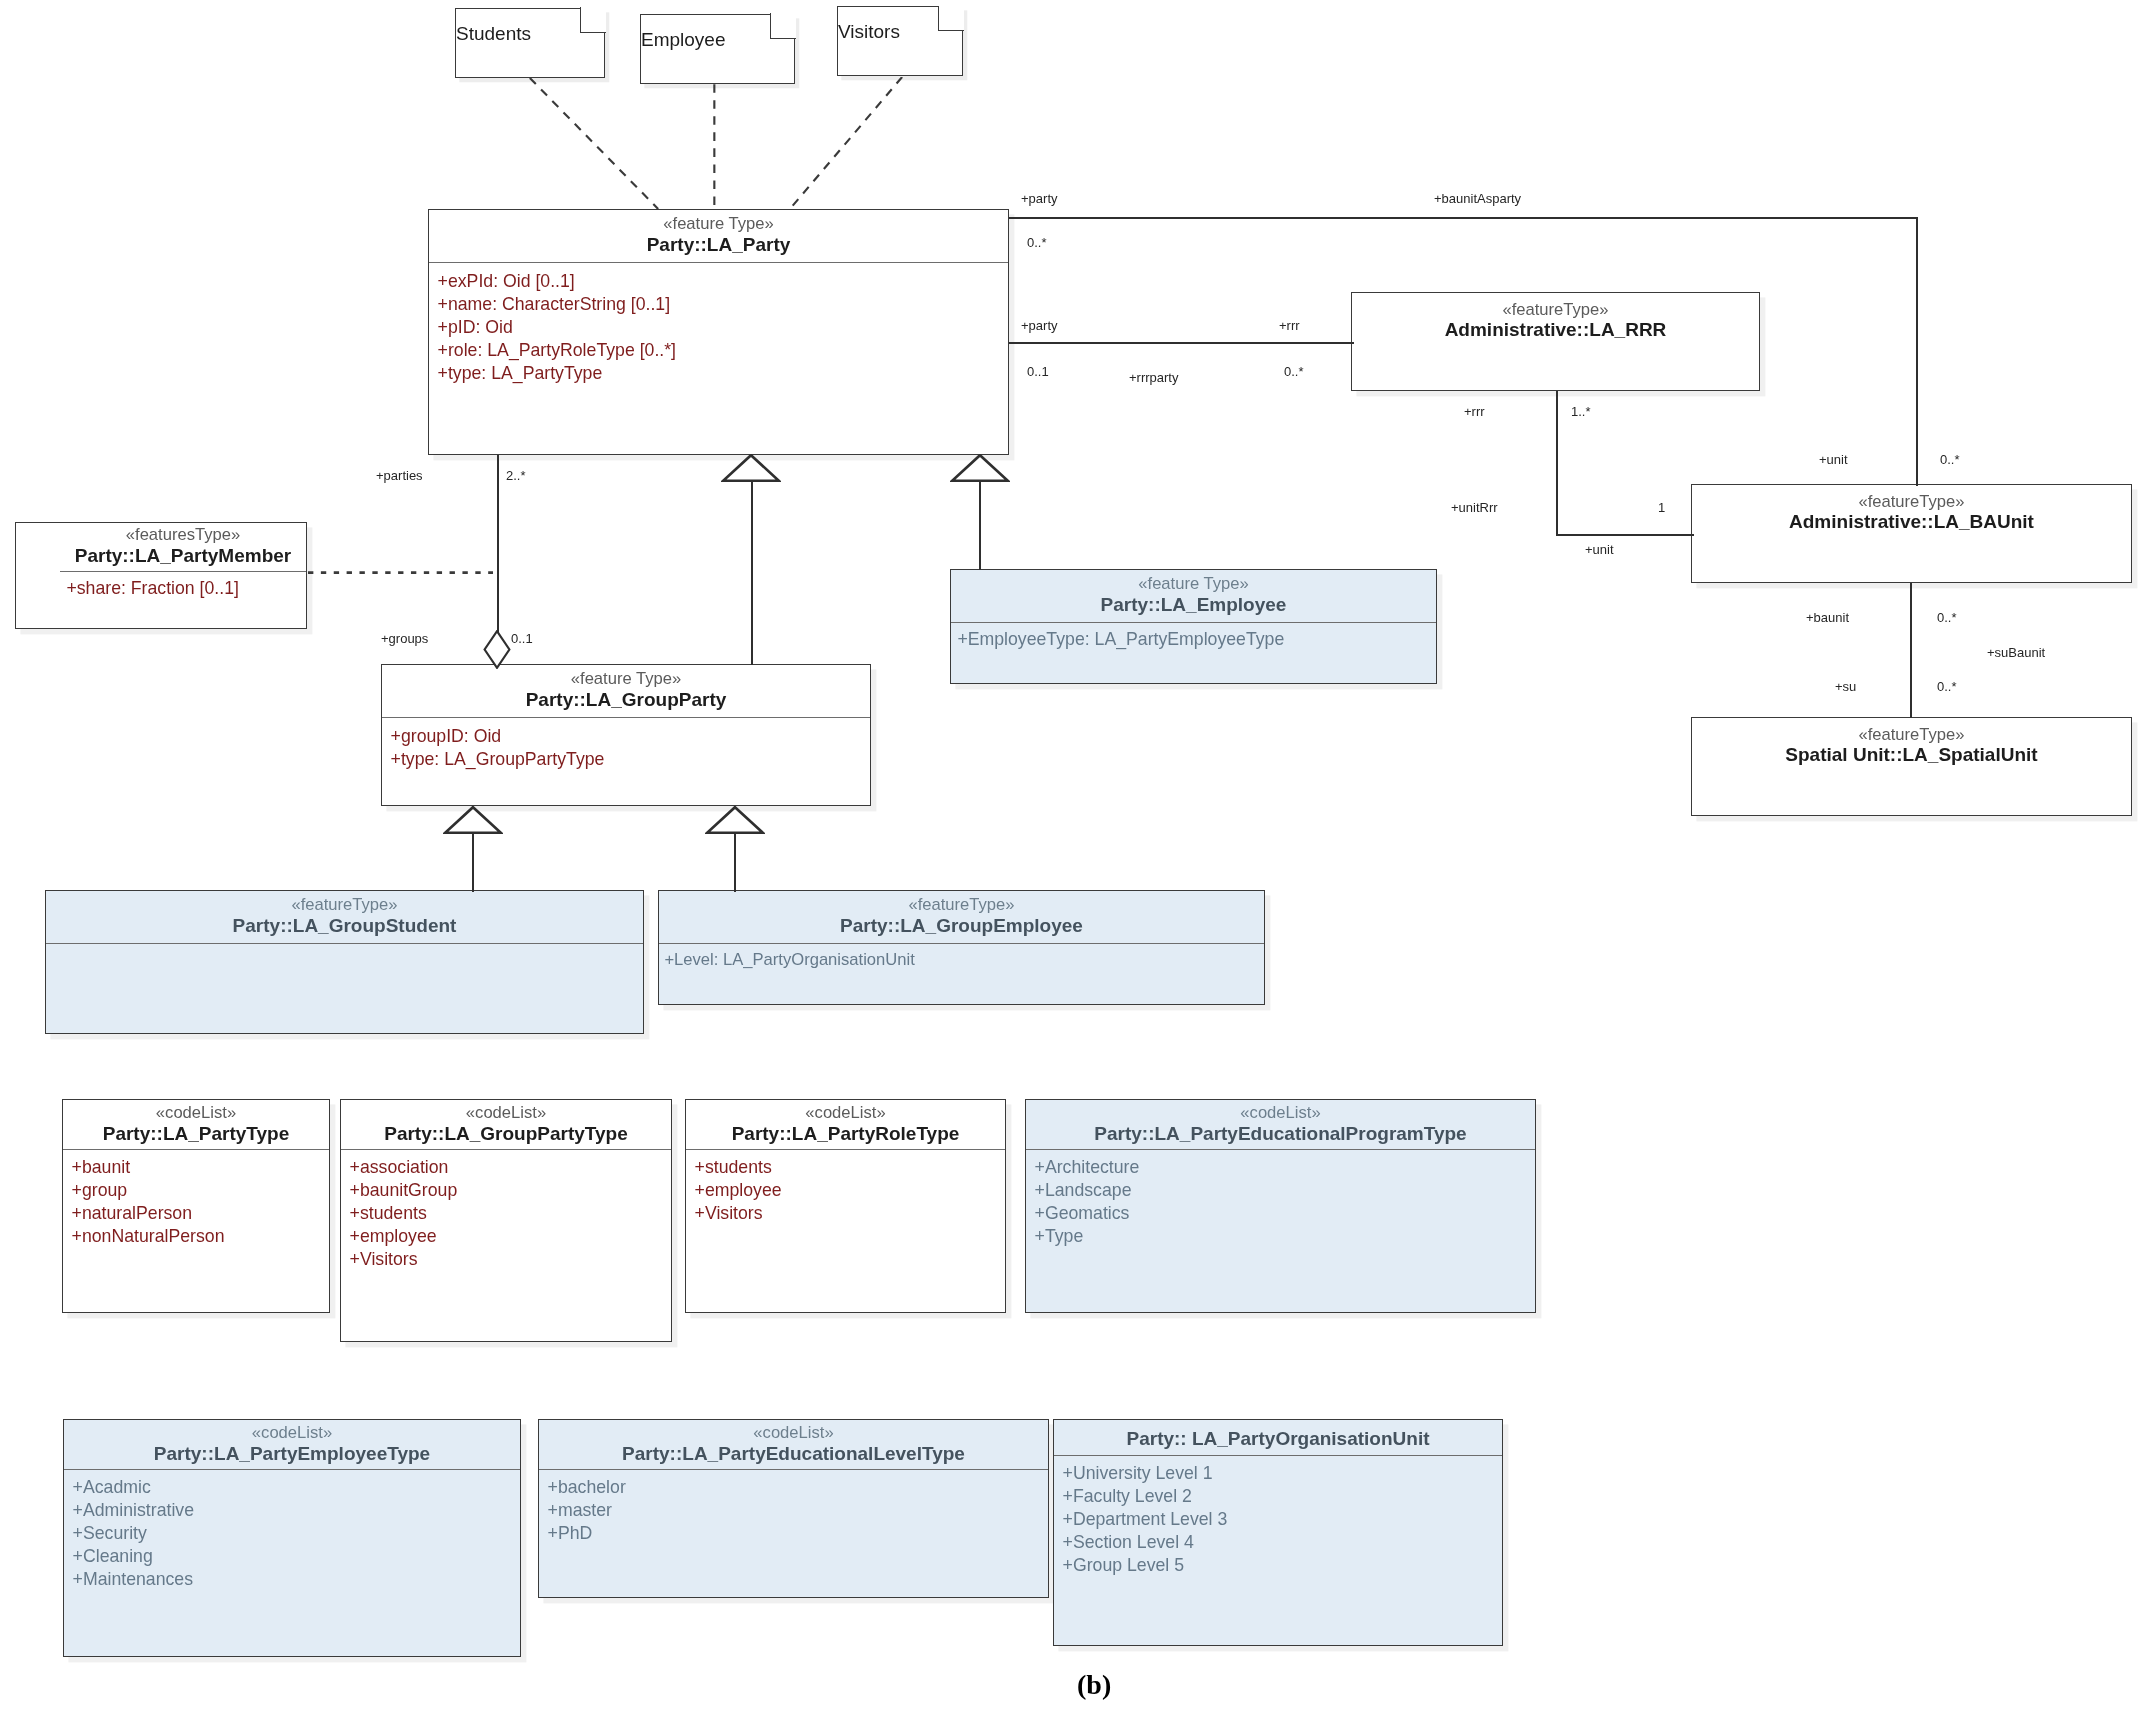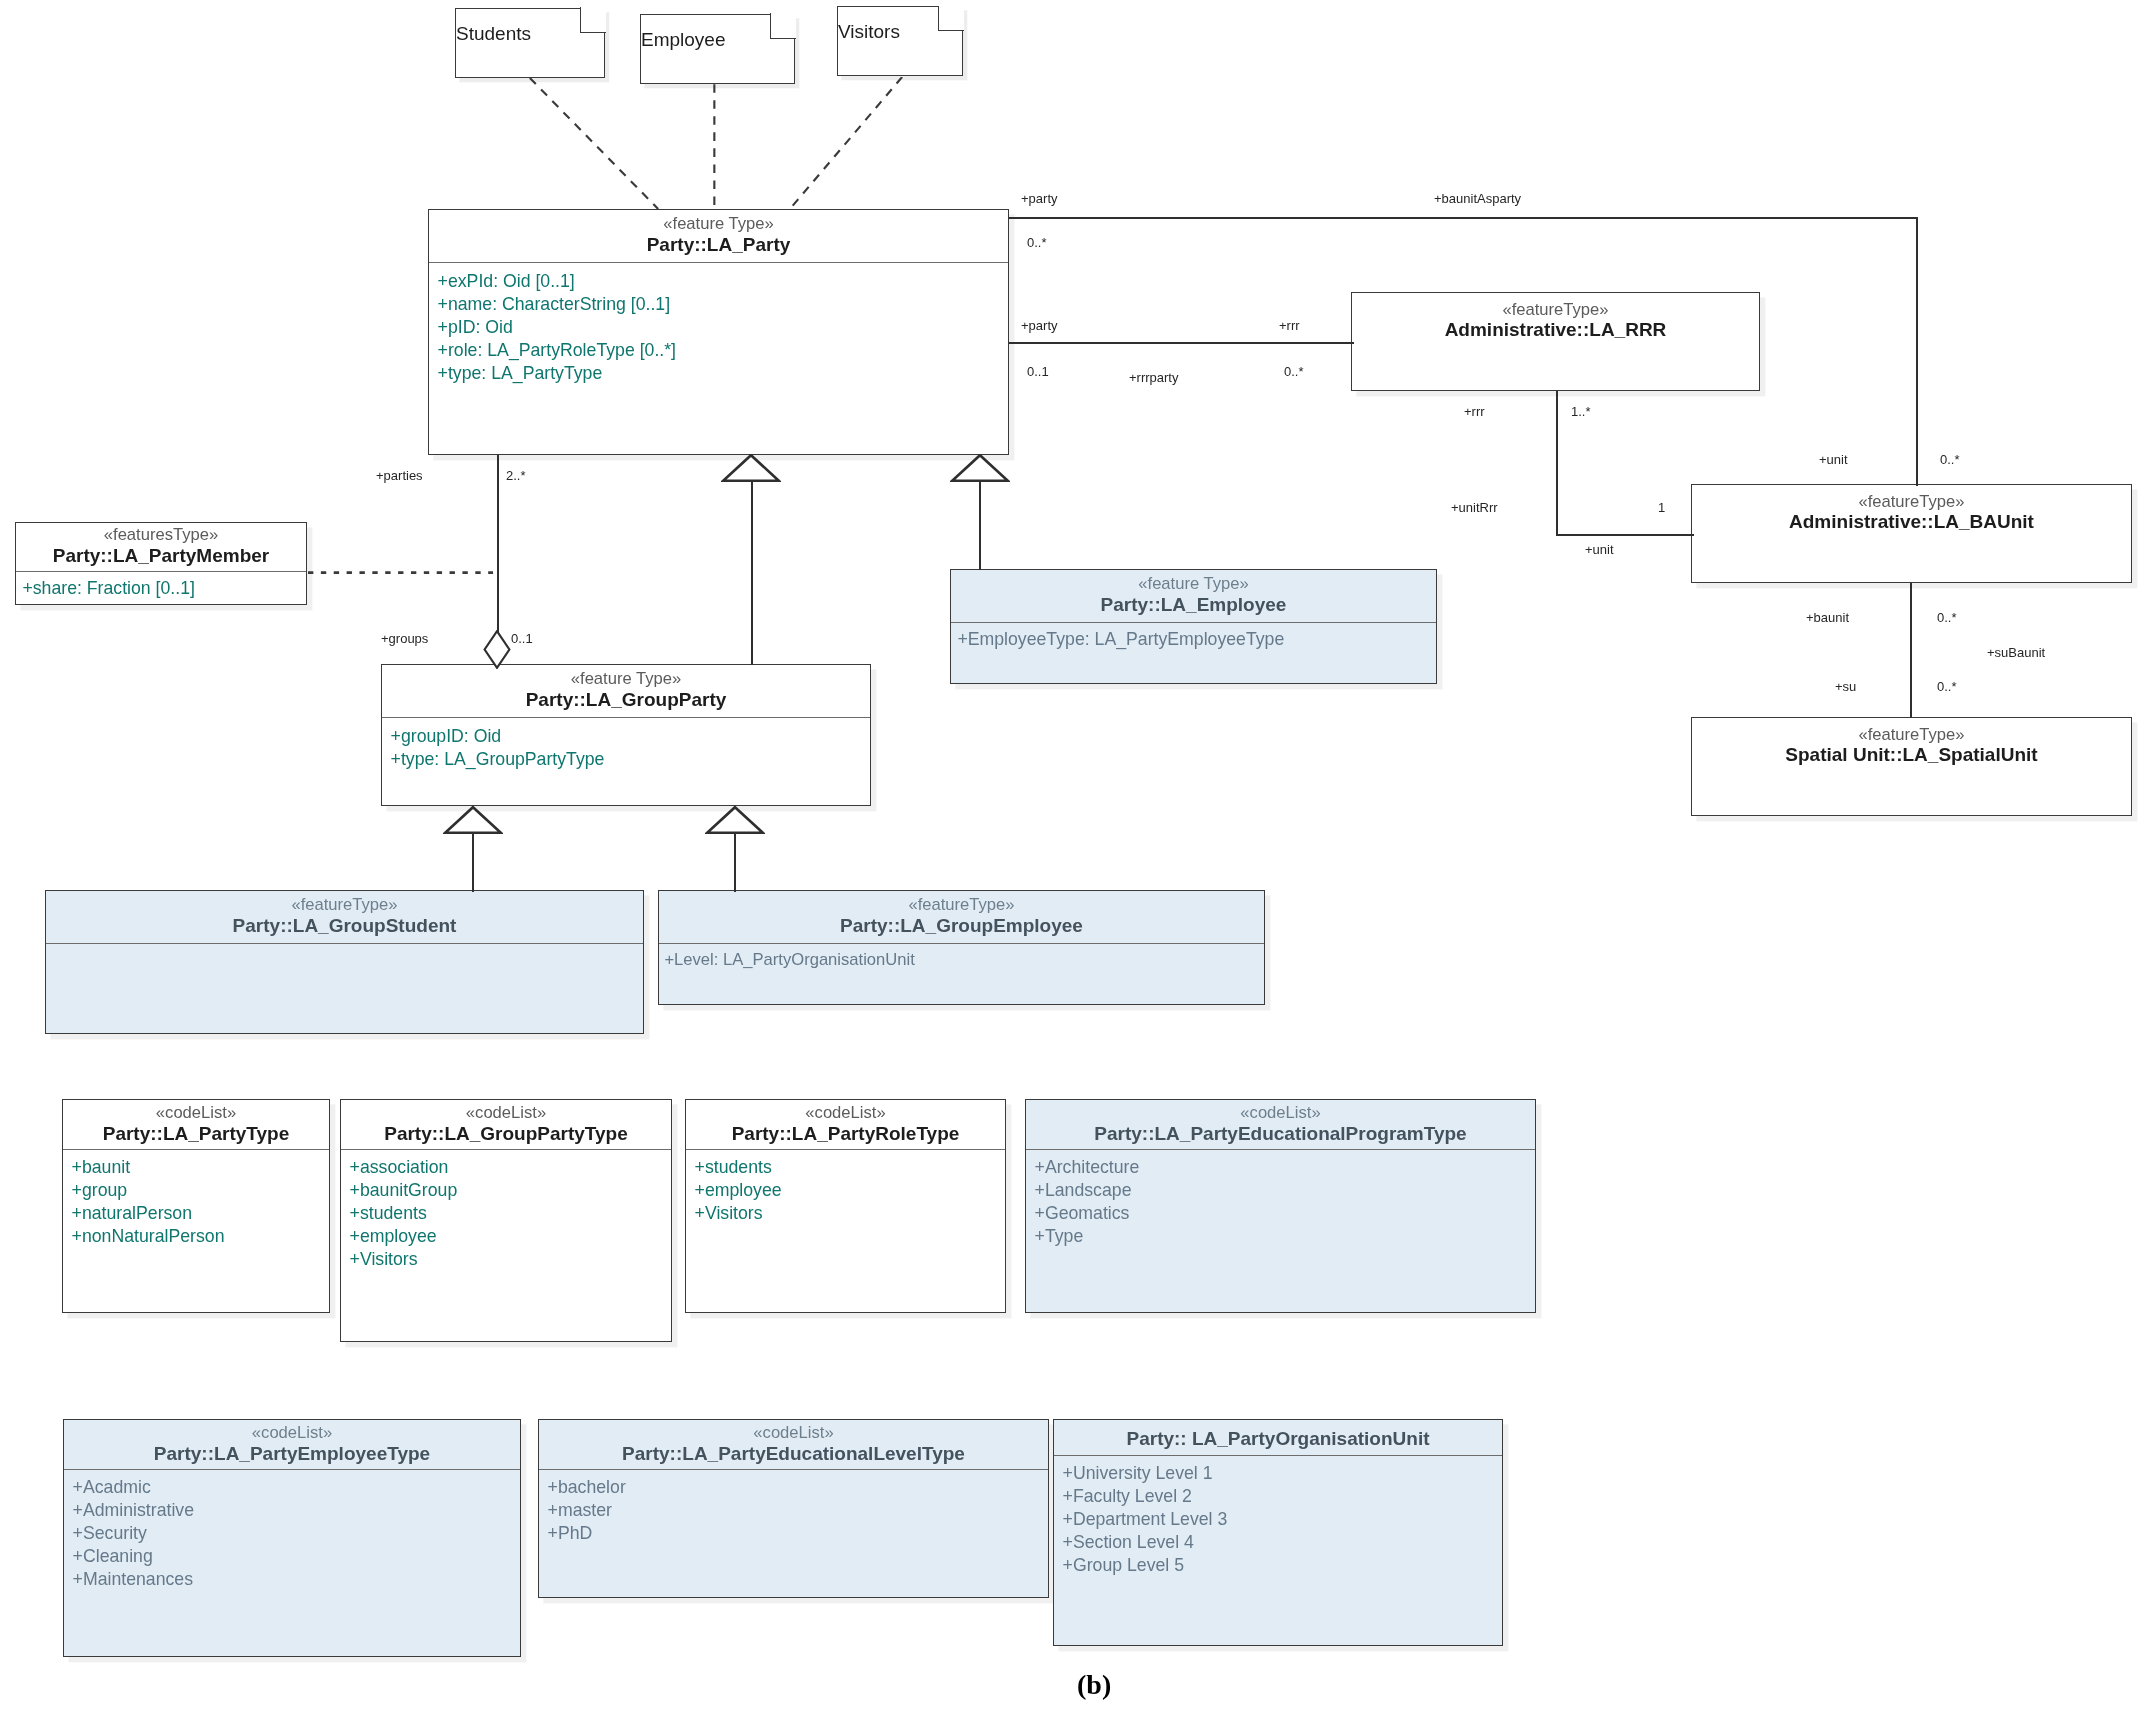--- a/index.html
+++ b/index.html
@@ -10,21 +10,21 @@
   .uml{position:absolute;box-sizing:border-box;border:1.6px solid #3a3a3a;background:#ffffff;
        box-shadow:5.4px 5.4px 0 0 rgba(0,0,0,.06);}
   .uml.blue{background:#e2ecf5;}
   .uml .hdr{padding:5.4px 7.5px 6.4px 7.5px;text-align:center;}
   .uml .stereo{font-size:16.6px;color:#5b5b5b;line-height:1.12;}
   .uml .title{font-size:19px;font-weight:bold;color:#1d1d1d;line-height:1.15;}
   .uml.blue .stereo{color:#6d7f8d;}
   .uml.blue .title{color:#44525e;}
   .uml .sep{border-top:1.6px solid #6d6d6d;}
   .uml .attrs{padding:6.4px 7.5px 7.5px 8.6px;}
-  .uml .attr{font-size:17.7px;color:#0f766e;line-height:1.30;white-space:nowrap;}
+  .uml .attr{font-size:17.7px;color:#7f1d1d;line-height:1.30;white-space:nowrap;}
   .uml.blue .attr{color:#65798a;}
   .uml.plain .hdr{padding-top:7.5px;}
 
   
   .note{position:absolute;box-sizing:border-box;background:#fff;border:1.6px solid #3a3a3a;
         box-shadow:4.3px 4.3px 0 0 rgba(0,0,0,.07);}
   .note .fold{position:absolute;right:-1.6px;top:-1.6px;width:24.6px;height:24.6px;background:#fff;
         border-left:1.6px solid #3a3a3a;border-bottom:1.6px solid #3a3a3a;
         transform-origin:top right;}
   .note .ntxt{position:absolute;left:0;right:0;top:14px;text-align:left;font-size:19px;color:#1d1d1d;}
@@ -78,21 +78,21 @@
     <div class="sep"></div>
     <div class="attrs">
       <div class="attr">+exPId: Oid [0..1]</div>
       <div class="attr">+name: CharacterString [0..1]</div>
       <div class="attr">+pID: Oid</div>
       <div class="attr">+role: LA_PartyRoleType [0..*]</div>
       <div class="attr">+type: LA_PartyType</div>
     </div>
   </div>
 
-  <div class="uml" style="left:15px;top:522px;width:292px;height:83px;">
+  <div class="uml" style="left:15px;top:522px;width:292px;height:107px;padding-left:44px;">
     <div class="hdr" style="padding:3.2px 4.3px 4.3px 4.3px;">
       <div class="stereo">«featuresType»</div>
       <div class="title">Party::LA_PartyMember</div>
     </div>
     <div class="sep"></div>
     <div class="attrs" style="padding:5.4px 4.3px 4.3px 6.4px;">
       <div class="attr">+share: Fraction [0..1]</div>
     </div>
   </div>
 

